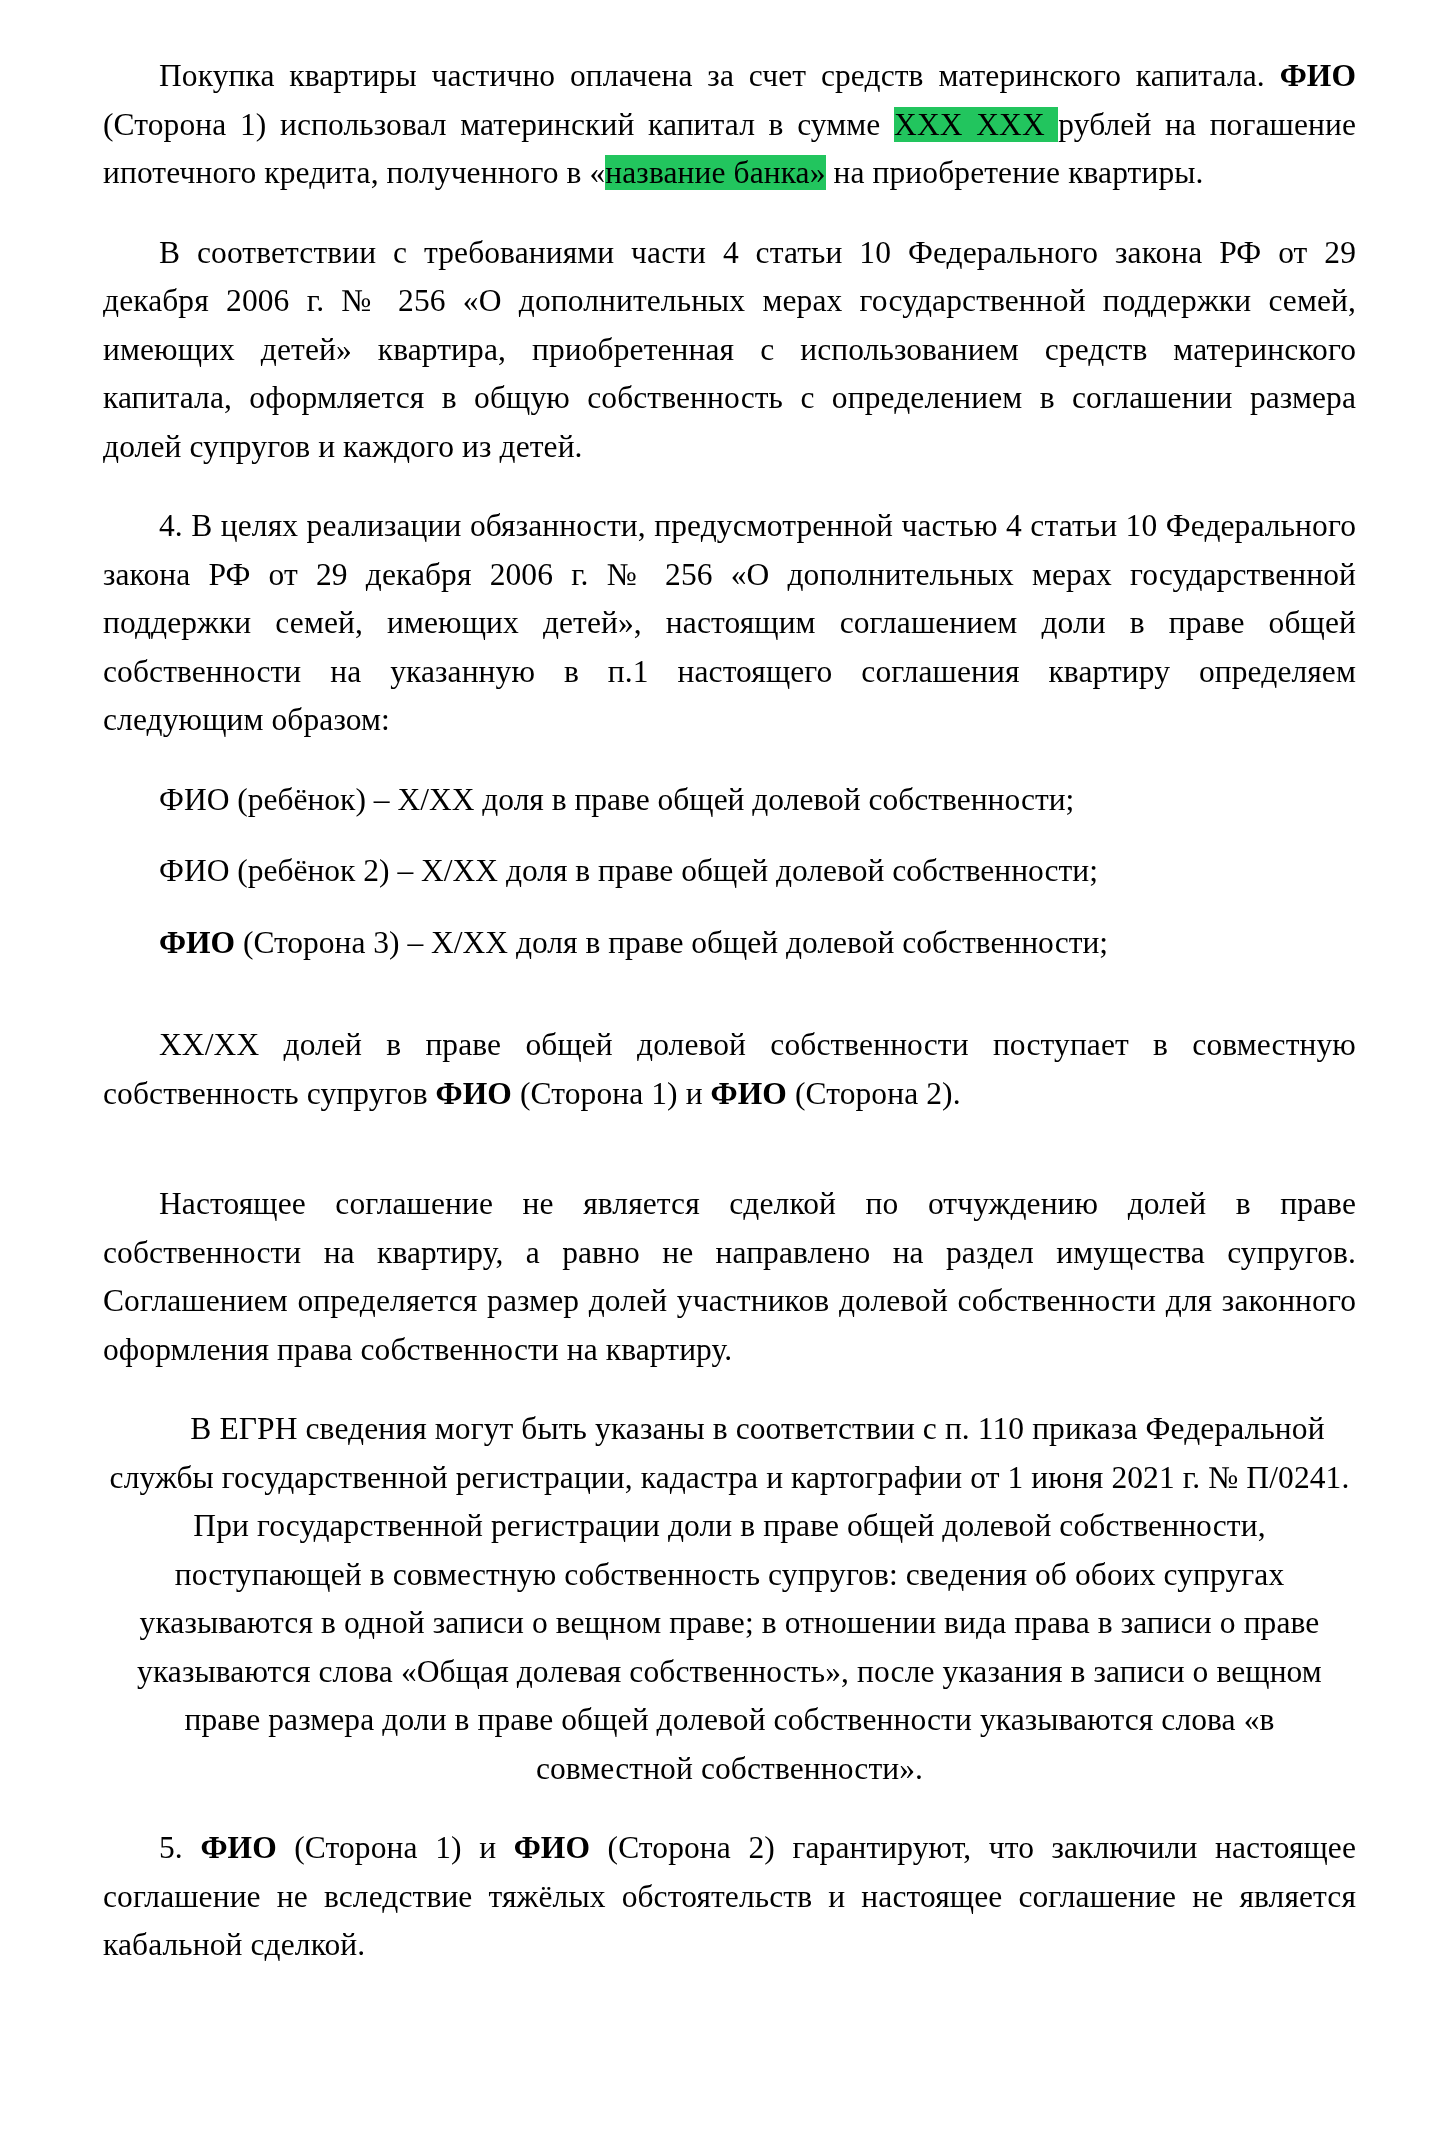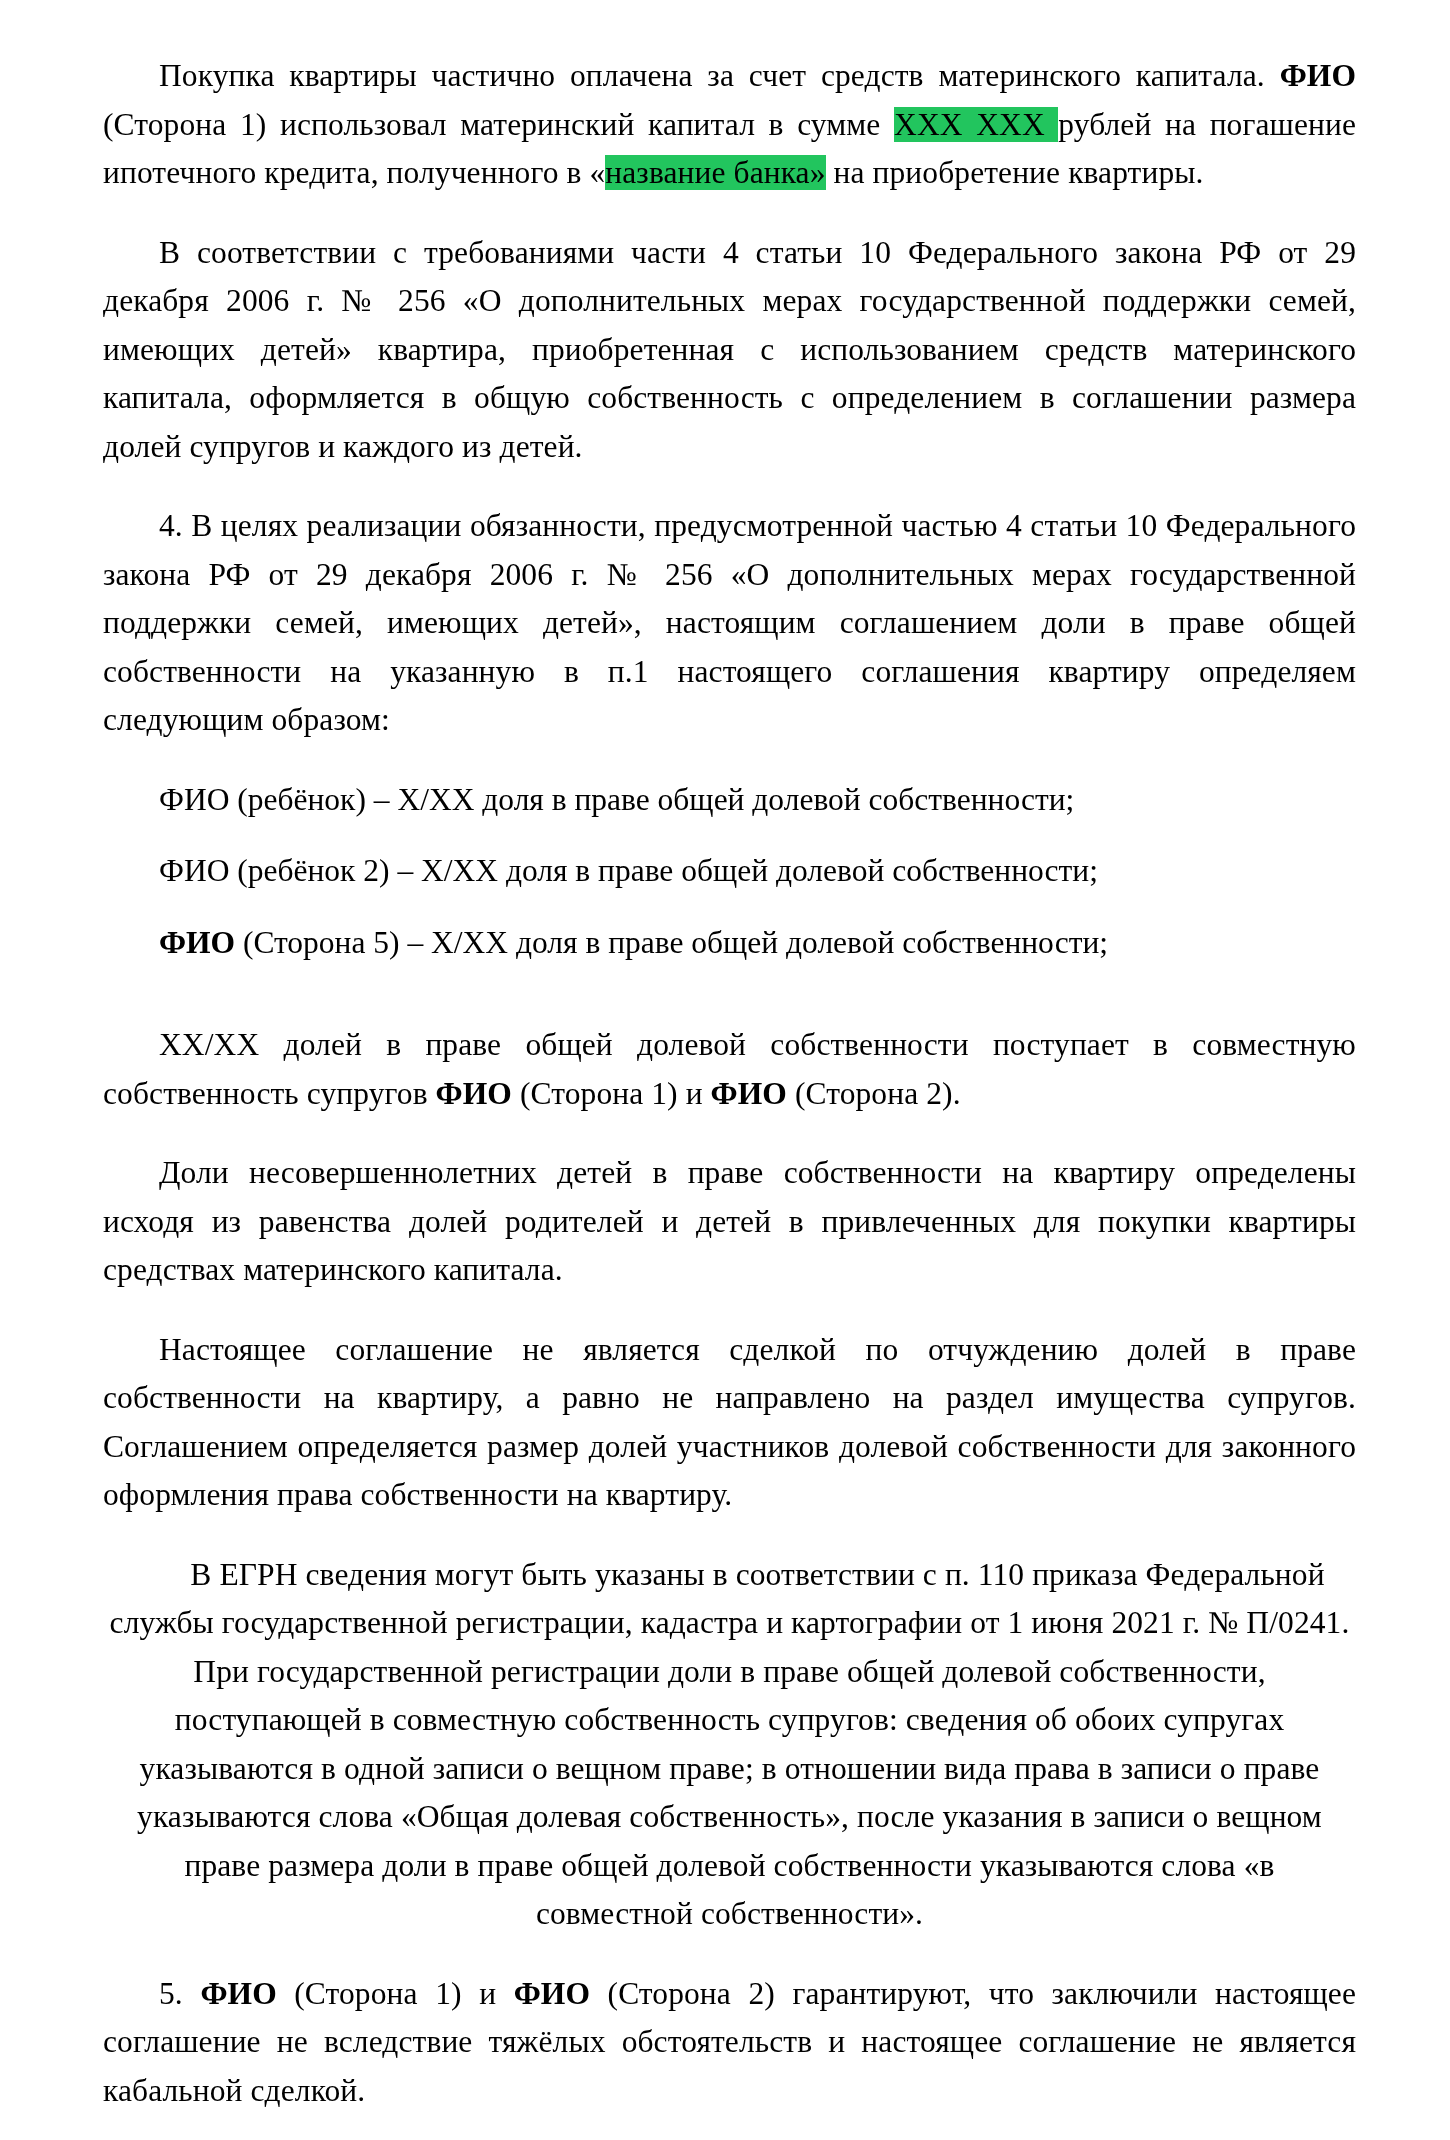--- a/index.html
+++ b/index.html
@@ -66,29 +66,28 @@
 
     <p class="para"><span>4. В целях реализации обязанности, предусмотренной частью 4 статьи 10 Федерального закона РФ от 29 декабря 2006 г. № 256 «О дополнительных мерах государственной поддержки семей, имеющих детей», настоящим соглашением доли в праве общей собственности на указанную в п.1 настоящего соглашения квартиру определяем следующим образом:</span></p>
     <div class="gap-md"></div>
 
     <p class="listitem"><span>ФИО</span><span> (ребёнок) – Х/ХХ доля в праве общей долевой собственности;</span></p>
     <div class="gap-list"></div>
 
     <p class="listitem"><span>ФИО</span><span> (ребёнок 2) – Х/ХХ  доля в праве общей долевой собственности;</span></p>
     <div class="gap-list"></div>
 
-    <p class="listitem"><span class="bold">ФИО</span><span> (Сторона 5) – Х/ХХ доля в праве общей долевой собственности;</span></p>
+    <p class="listitem"><span class="bold">ФИО</span><span> (Сторона 3) – Х/ХХ доля в праве общей долевой собственности;</span></p>
     <div class="gap-list"></div>
 
     <div class="gap-md"></div>
 
     <p class="para"><span>ХХ/ХХ долей в праве общей долевой собственности поступает в совместную собственность супругов </span><span class="bold">ФИО</span><span> (Сторона 1) и </span><span class="bold">ФИО</span><span> (Сторона 2).</span></p>
     <div class="gap-md"></div>
 
-    <p class="para"><span>Доли несовершеннолетних  детей в праве собственности на  квартиру  определены исходя  из  равенства долей родителей  и  детей  в  привлеченных  для  покупки  квартиры средствах материнского капитала.</span></p>
     <div class="gap-md"></div>
 
     <p class="para"><span>Настоящее соглашение не является сделкой по отчуждению долей в праве собственности на квартиру, а равно не направлено на раздел имущества супругов. Соглашением определяется размер долей участников долевой собственности для законного оформления права собственности на квартиру.</span></p>
     <div class="gap-md"></div>
 
     <p class="para left"><span>В ЕГРН сведения могут быть указаны в соответствии с п. 110 приказа Федеральной службы государственной регистрации, кадастра и картографии от 1 июня 2021 г. № П/0241. При государственной регистрации доли в праве общей долевой собственности, поступающей в совместную собственность супругов: сведения об обоих супругах указываются в одной записи о вещном праве; в отношении вида права в записи о праве указываются слова «Общая долевая собственность», после указания в записи о вещном праве размера доли в праве общей долевой собственности указываются слова «в совместной собственности».</span></p>
     <div class="gap-md"></div>
 
     <p class="para"><span>5. </span><span class="bold">ФИО</span><span> (Сторона 1) и </span><span class="bold">ФИО</span><span> (Сторона 2) гарантируют, что заключили настоящее соглашение не вследствие тяжёлых обстоятельств и настоящее соглашение не является кабальной сделкой.</span></p>
 

